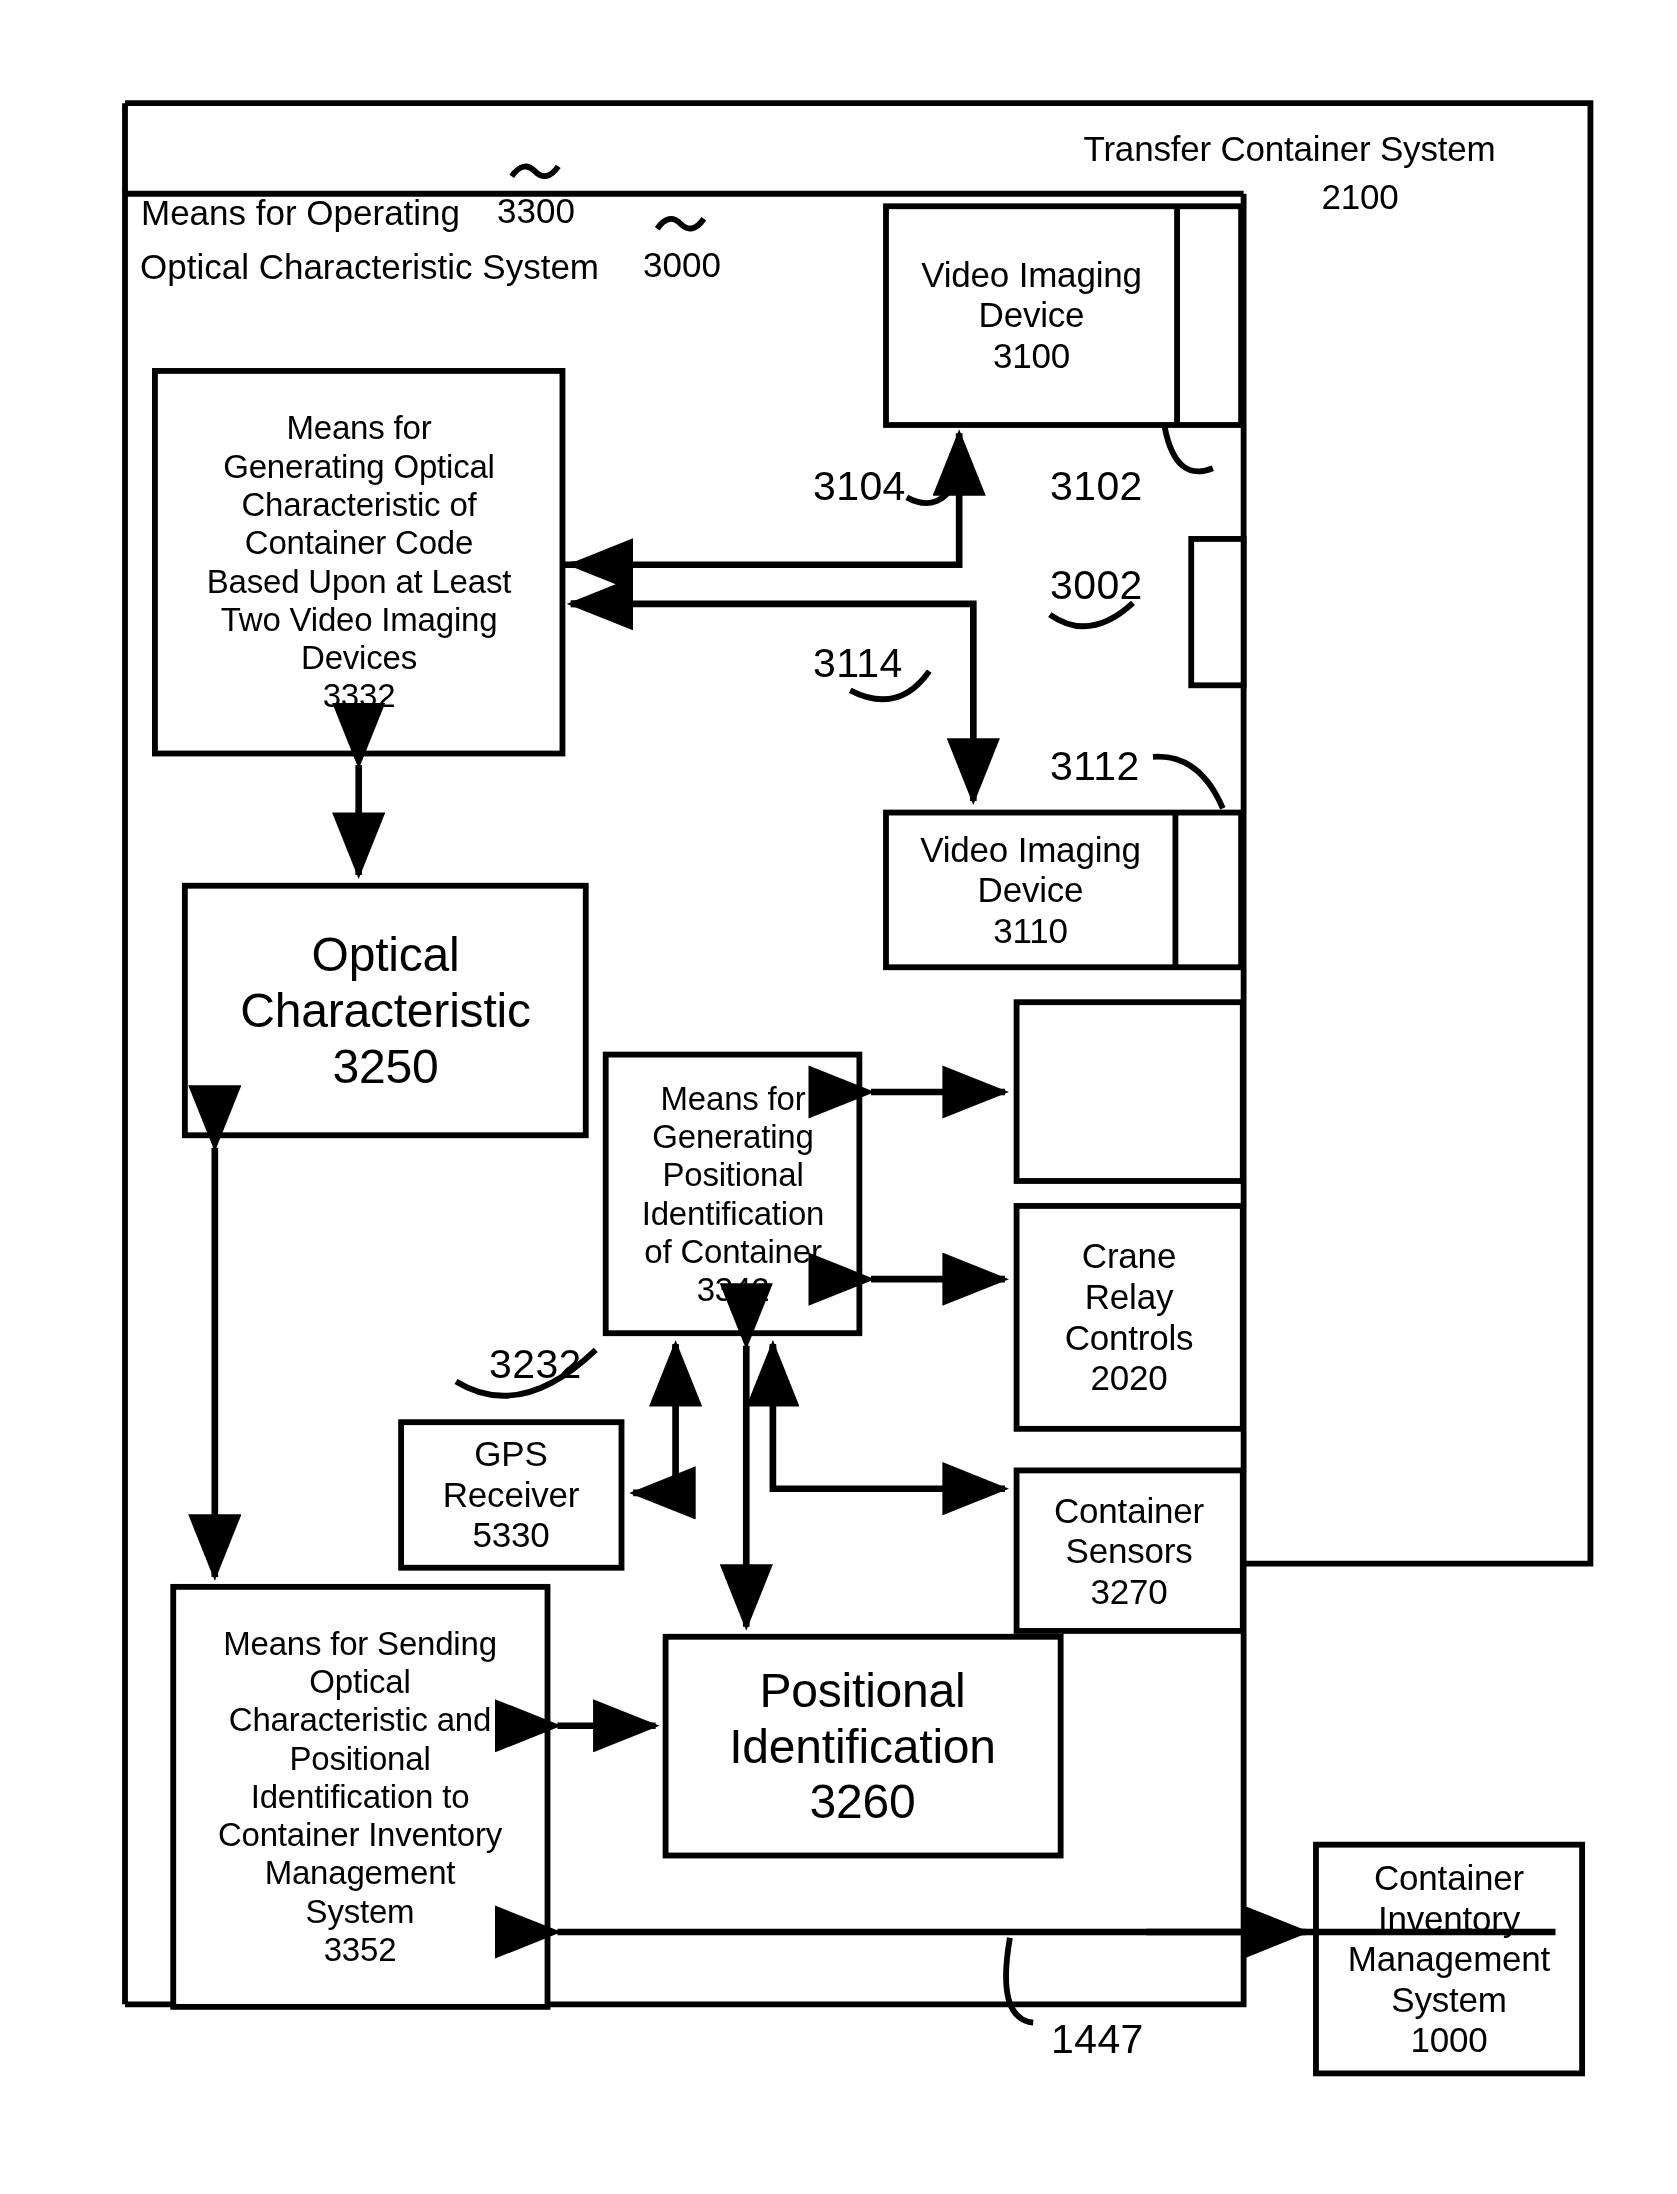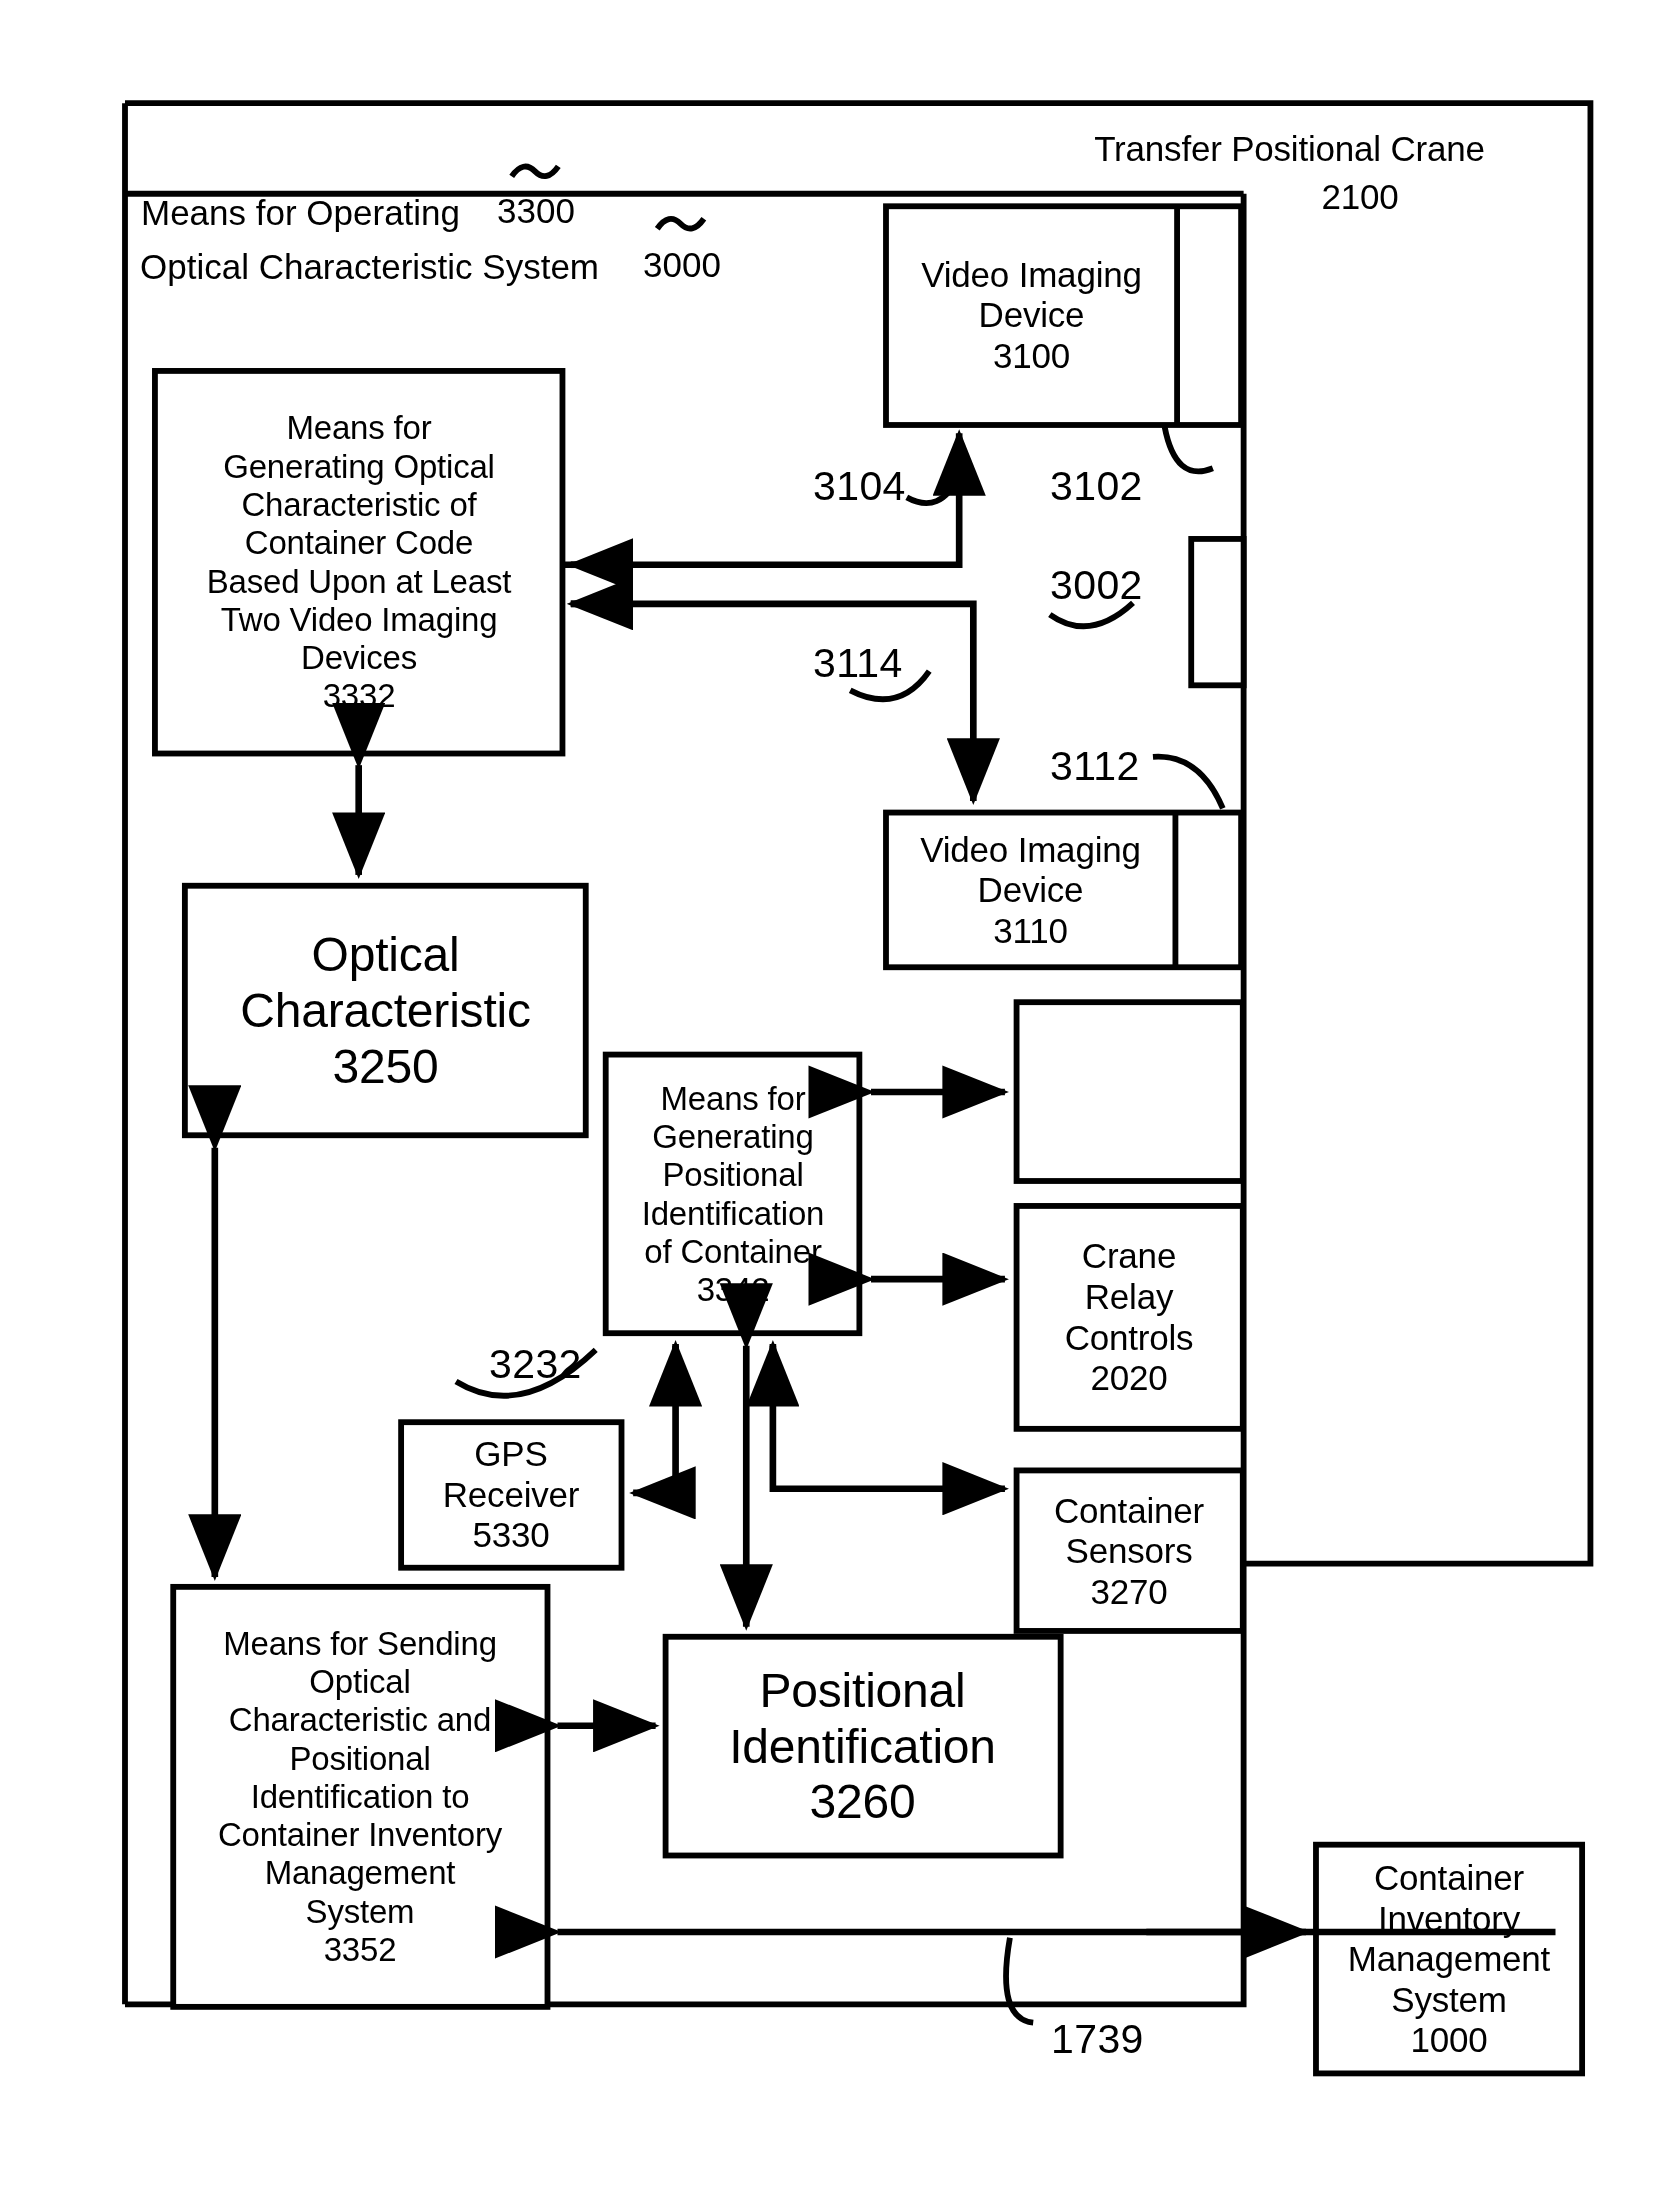--- a/index.html
+++ b/index.html
@@ -156,21 +156,21 @@
       <path d="M1022,830 q58,30 95,-23"></path>
 
       <path d="M1386,910 q56,-4 84,62"></path>
 
       <path d="M548,1661 q78,48 168,-38"></path>
 
       <path d="M1242,2432 q-45,-5 -28,-102"></path>
     </g>
   </svg>
 
-  <div class="lbl med" style="left:1073px; top:129px; width:433px; text-align:center; font-size:35px;">Transfer Positional Crane</div>
+  <div class="lbl med" style="left:1073px; top:129px; width:433px; text-align:center; font-size:35px;">Transfer Container System</div>
   <div class="lbl med" style="left:1285px; top:177px; width:150px; text-align:center; font-size:35px;">2100</div>
 
   <div class="free" style="left:141px; top:193px; font-size:35px;">Means for Operating</div>
   <div class="free" style="left:497px; top:191px; font-size:35px;">3300</div>
   <div class="free" style="left:140px; top:247px; font-size:35px;">Optical Characteristic System</div>
   <div class="free" style="left:643px; top:245px; font-size:35px;">3000</div>
 
   <div class="lbl box-text" style="left:155px; top:371px; width:408px; height:383px; font-size:33px;">Means for
 Generating Optical
 Characteristic of
@@ -232,16 +232,16 @@
 Management
 System
 1000</div>
 
   <div class="ref" style="left:813px; top:463px;">3104</div>
   <div class="ref" style="left:1050px; top:463px;">3102</div>
   <div class="ref" style="left:1050px; top:562px;">3002</div>
   <div class="ref" style="left:813px; top:640px;">3114</div>
   <div class="ref" style="left:1050px; top:743px;">3112</div>
   <div class="ref" style="left:489px; top:1341px;">3232</div>
-  <div class="ref" style="left:1051px; top:2016px;">1739</div>
+  <div class="ref" style="left:1051px; top:2016px;">1447</div>
 
 </div>
 
 
 </body></html>

